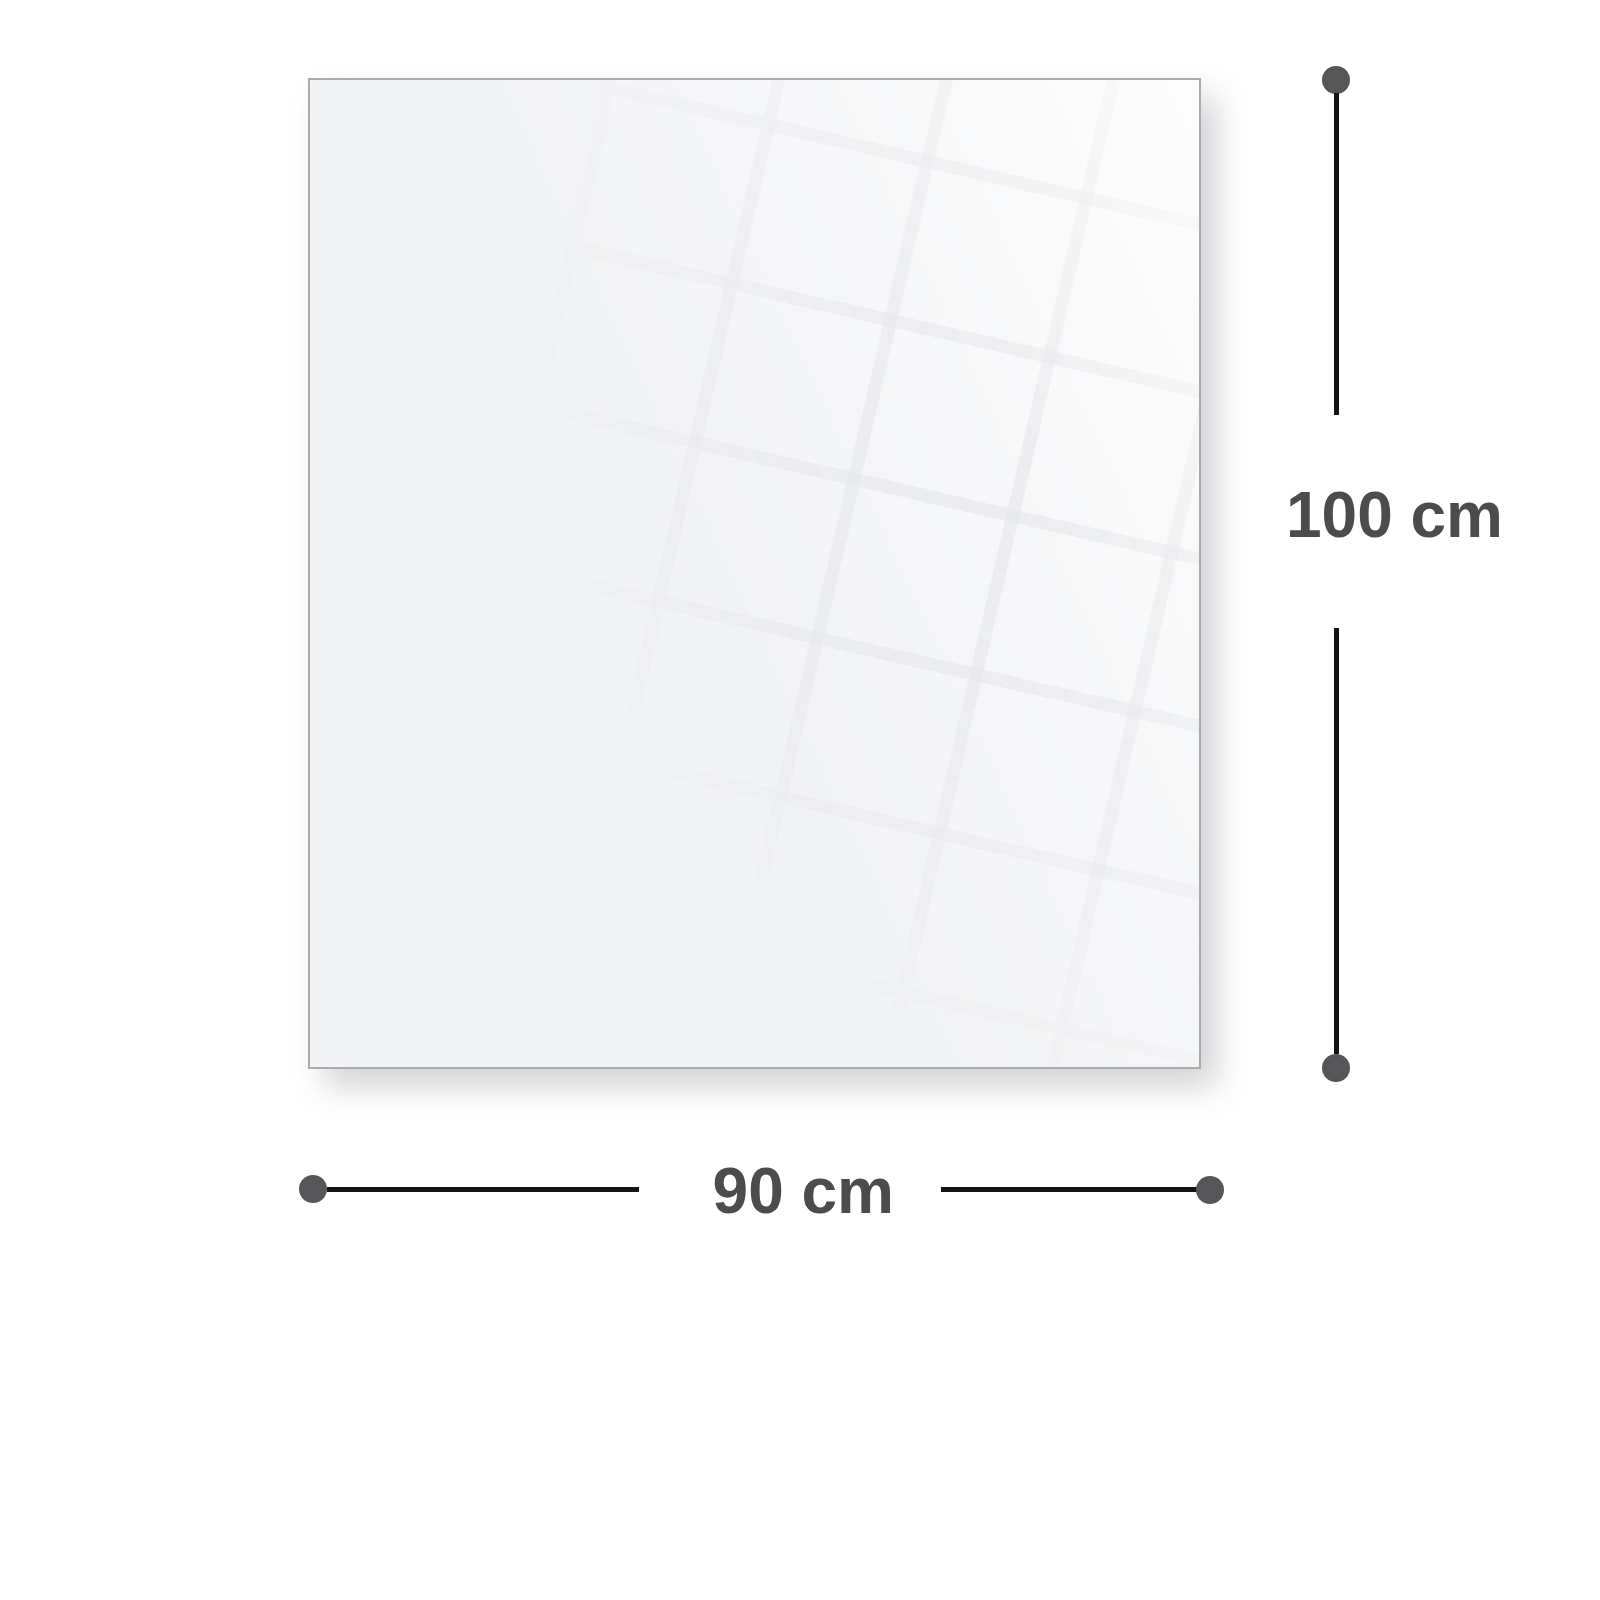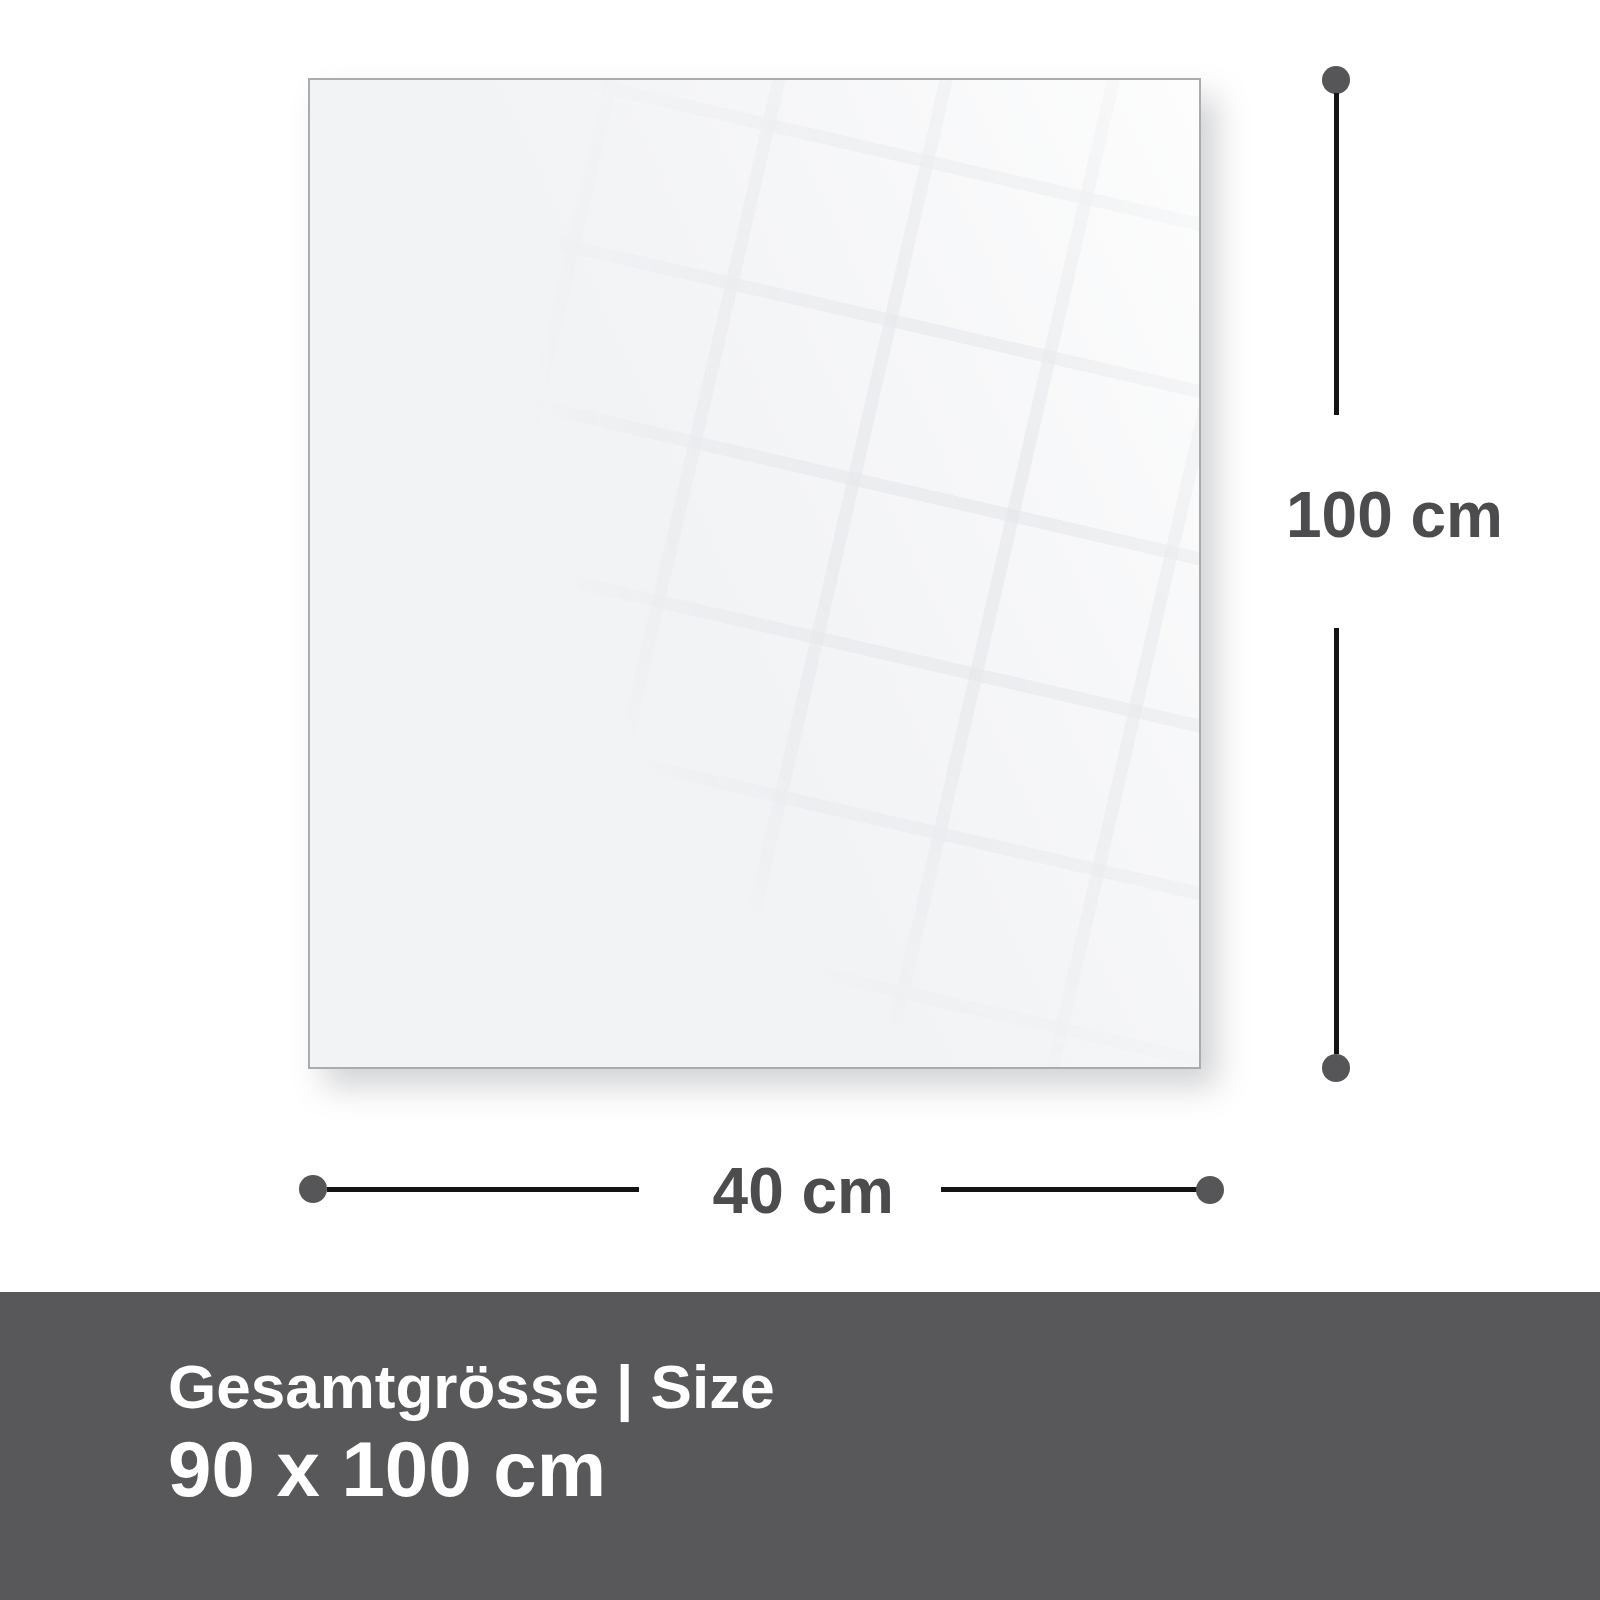--- a/index.html
+++ b/index.html
@@ -137,22 +137,18 @@
   </div>
 
   <div class="dim-dot dot-v-top"></div>
   <div class="dim-seg-v seg-v-top"></div>
   <div class="dim-label label-height">100 cm</div>
   <div class="dim-seg-v seg-v-bottom"></div>
   <div class="dim-dot dot-v-bottom"></div>
 
   <div class="dim-dot dot-h-left"></div>
   <div class="dim-seg-h seg-h-left"></div>
-  <div class="dim-label label-width">40 cm</div>
+  <div class="dim-label label-width">90 cm</div>
   <div class="dim-seg-h seg-h-right"></div>
   <div class="dim-dot dot-h-right"></div>
 
-  <div class="footer">
-    <div class="footer-title">Gesamtgrösse | Size</div>
-    <div class="footer-size">90 x 100 cm</div>
-  </div>
 
 </div>
 
 </body></html>

